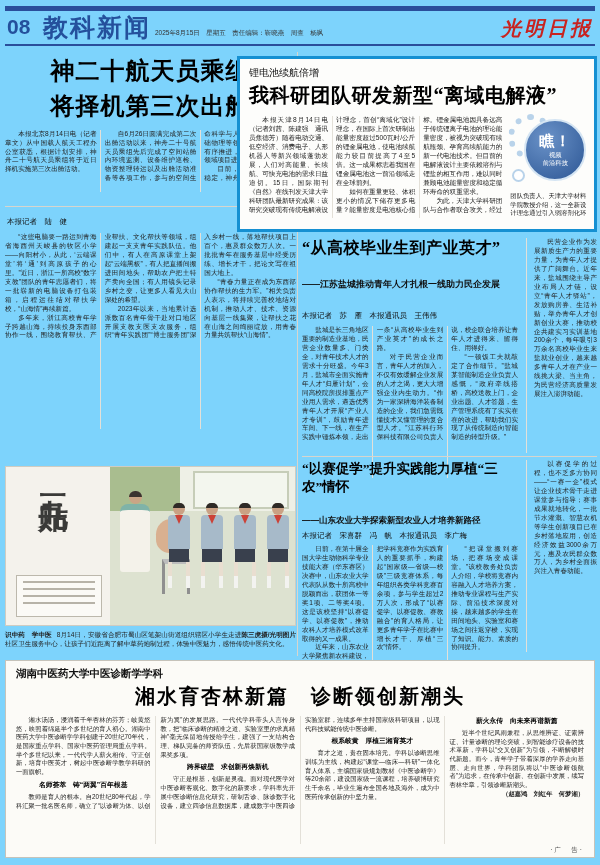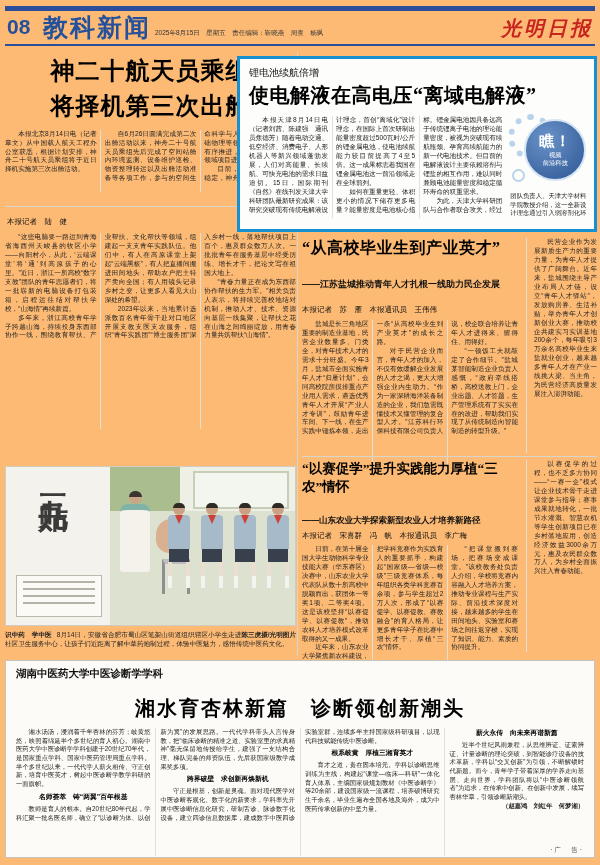--- a/index.html
+++ b/index.html
@@ -1,16 +1,16 @@
 <!DOCTYPE html>
 <html><head>
 <meta charset="utf-8">
 <style>
   html,body{margin:0;padding:0;background:#e9e7e2;}
-  .page{position:relative;width:600px;height:865px;margin:0 auto;background:#fdba74;
+  .page{position:relative;width:600px;height:865px;margin:0 auto;background:#7dd3fc;
         font-family:"Liberation Sans",sans-serif;color:#1c1c1c;overflow:hidden;}
   
   .toprule{position:absolute;left:5px;top:6px;width:590px;height:5px;background:#2a4e9b;}
   .header{position:absolute;left:5px;top:13px;width:590px;height:30px;}
   .pagenum{position:absolute;left:2px;top:2px;font-size:21px;font-weight:bold;color:#24509c;}
   .section{position:absolute;left:38px;top:-2px;font-size:25px;font-weight:bold;color:#24509c;
            font-family:"Liberation Serif",serif;letter-spacing:2px;}
   .dateline{position:absolute;left:150px;top:16px;font-size:6.5px;color:#333;}
   .masthead{position:absolute;right:2px;top:2px;font-size:20px;color:#c8231f;font-weight:bold;
             font-family:"Liberation Serif",serif;font-style:italic;letter-spacing:3px;text-align:right;}
@@ -49,21 +49,21 @@
   
   .a3{position:absolute;left:5px;top:212px;width:291px;height:250px;}
   .a3 .hl{font-size:18px;letter-spacing:0.5px;}
   .a3 .byline{margin:5px 0 6px 2px;}
   .a3 .body-cols{column-count:3;height:196px;}
   
   .a4{position:absolute;left:302px;top:238px;width:295px;height:215px;display:flex;}
   .a4-left{width:216px;}
   .a4 .hl{font-size:16px;letter-spacing:0.5px;}
   .sub{font-size:9px;font-weight:bold;color:#111;margin-top:19px;}
-  .a4 .byline{margin:14px 0 5px 0;}
+  .a4 .byline{margin:20px 0 5px 0;}
   .a4 .body-cols{column-count:3;height:152px;}
   .sidecol{flex:1;margin-left:8px;border-left:1px solid #e3e0d8;padding-left:7px;
            font-size:6.6px;line-height:1.36;text-align:justify;color:#222;overflow:hidden;}
   .sidecol p{margin:0;text-indent:2em;}
   .rule-a4{position:absolute;left:302px;top:456px;width:295px;height:1px;background:#d8d5cd;}
   
   .a5{position:absolute;left:302px;top:460px;width:295px;height:192px;display:flex;}
   .a5-left{width:216px;}
   .a5 .hl{font-size:13.5px;letter-spacing:0;}
   .a5 .sub{font-size:8.5px;}
@@ -107,21 +107,21 @@
              border-left:4px solid #e9ded0;border-right:4px solid #e9ded0;}
   .kid .socks{width:14px;height:12px;margin:-12px auto 0 auto;
               border-left:4px solid #f3f3f0;border-right:4px solid #f3f3f0;}
   .cap{margin-top:4px;font-size:6.6px;line-height:1.4;text-align:justify;color:#222;}
   .cap b.lead{font-weight:bold;margin-right:3px;}
   .cap b.credit{float:right;font-weight:bold;}
   
   .adbox{position:absolute;left:5px;top:660px;width:590px;height:198px;border:1px solid #c6c3ba;
          box-sizing:border-box;background:#fcfbf7;padding:6px 10px;}
   .ad-kicker{font-size:10.5px;font-weight:bold;color:#111;}
-  .ad-headline{text-align:center;font-size:20px;letter-spacing:2px;margin-top:14px;}
+  .ad-headline{text-align:center;font-size:20px;letter-spacing:2px;margin-top:2px;}
   .ad-cols{column-count:4;column-gap:10px;column-rule:1px solid #e3e0d8;text-align:justify;
            height:128px;margin-top:6px;overflow:hidden;}
   .ad-cols p{margin:0;text-indent:2em;font-size:6.3px;line-height:1.38;color:#222;}
   .ad-cols h4{margin:3px 0;font-size:6.8px;text-align:center;color:#000;}
   .ad-cols .authors{text-align:right;text-indent:0;font-weight:bold;}
   .ad-tag{position:absolute;right:10px;bottom:2px;font-size:6.5px;color:#555;letter-spacing:2px;}
 </style>
 </head>
 <body>
 
@@ -143,21 +143,21 @@
     <div class="body-cols">
       <p>本报北京8月14日电（记者章文）从中国载人航天工程办公室获悉，根据计划安排，神舟二十号航天员乘组将于近日择机实施第三次出舱活动。</p>
       <p>自6月26日圆满完成第二次出舱活动以来，神舟二十号航天员乘组先后完成了空间站舱内环境监测、设备维护巡检、物资整理转运以及出舱活动准备等各项工作，参与的空间生命科学与人体研究、微重力基础物理等领域的空间科学实验有序推进，空间站技术与应用领域项目进展顺利。</p>
       <p>目前，空间站组合体运行稳定，神舟二十号航天员乘组状态良好，地面系统各项保障工作准备就绪，已做好出舱活动各项准备工作。</p>
     </div>
   </div>
   <div class="rule-a1"></div>
 
   <div class="bluebox">
     <div class="bb-kicker">锂电池续航倍增</div>
-    <div class="hl">使电解液在高电压“离域电解液”</div>
+    <div class="hl">我科研团队研发新型“离域电解液”</div>
     <div class="bb-flex">
       <div class="bb-cols body-cols">
         <p>本报天津8月14日电（记者刘茜、陈建强　通讯员焦德芳）随着电动交通、低空经济、消费电子、人形机器人等新兴领域蓬勃发展，人们对高能量、长续航、可快充电池的需求日益迫切。15日，国际期刊《自然》在线刊发天津大学科研团队最新研究成果：该研究突破现有传统电解液设计理念，首创“离域化”设计理念，在国际上首次研制出能量密度超过500瓦时/公斤的锂金属电池，使电池续航能力较目前提高了4至5倍。这一成果标志着我国在锂金属电池这一前沿领域走在全球前列。</p>
         <p>如何在重量更轻、体积更小的情况下储存更多电量？能量密度是电池核心指标。锂金属电池因具备远高于传统锂离子电池的理论能量密度，被视为突破现有续航瓶颈、孕育高续航能力的新一代电池技术。但目前的电解液设计主要依赖溶剂与锂盐的相互作用，难以同时兼顾电池能量密度和稳定循环寿命的双重需求。</p>
         <p>为此，天津大学科研团队与合作者联合攻关，经过数年努力提出锂金属电池电解液“离域化”设计理念，打破了传统电解液设计中对锂离子溶剂化结构的依赖，使电解液在高电压、高负载条件下依然保持稳定。</p>
       </div>
       <div class="bb-side">
         <div class="badge">
           <div class="gear"></div>
           <div class="dot"></div>

